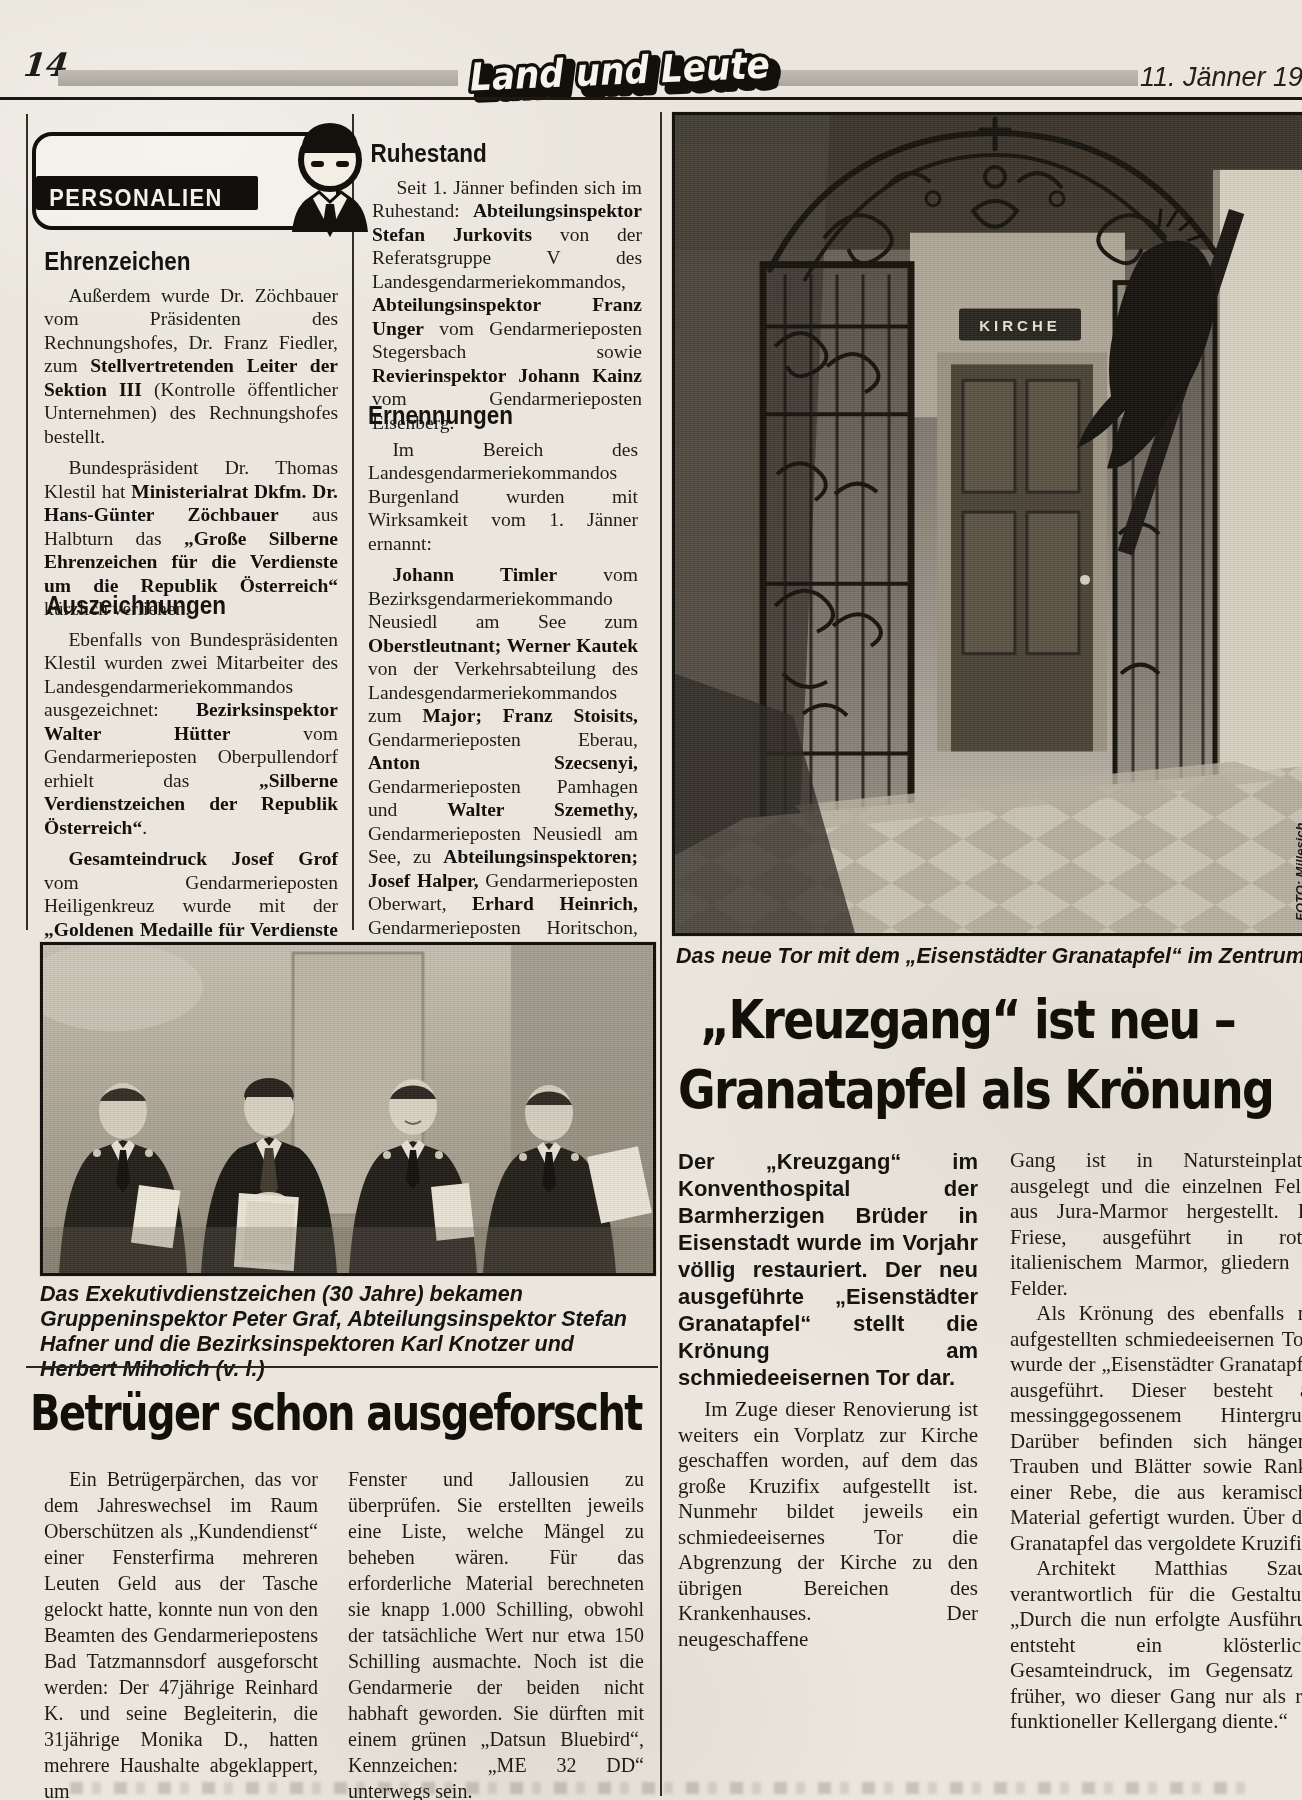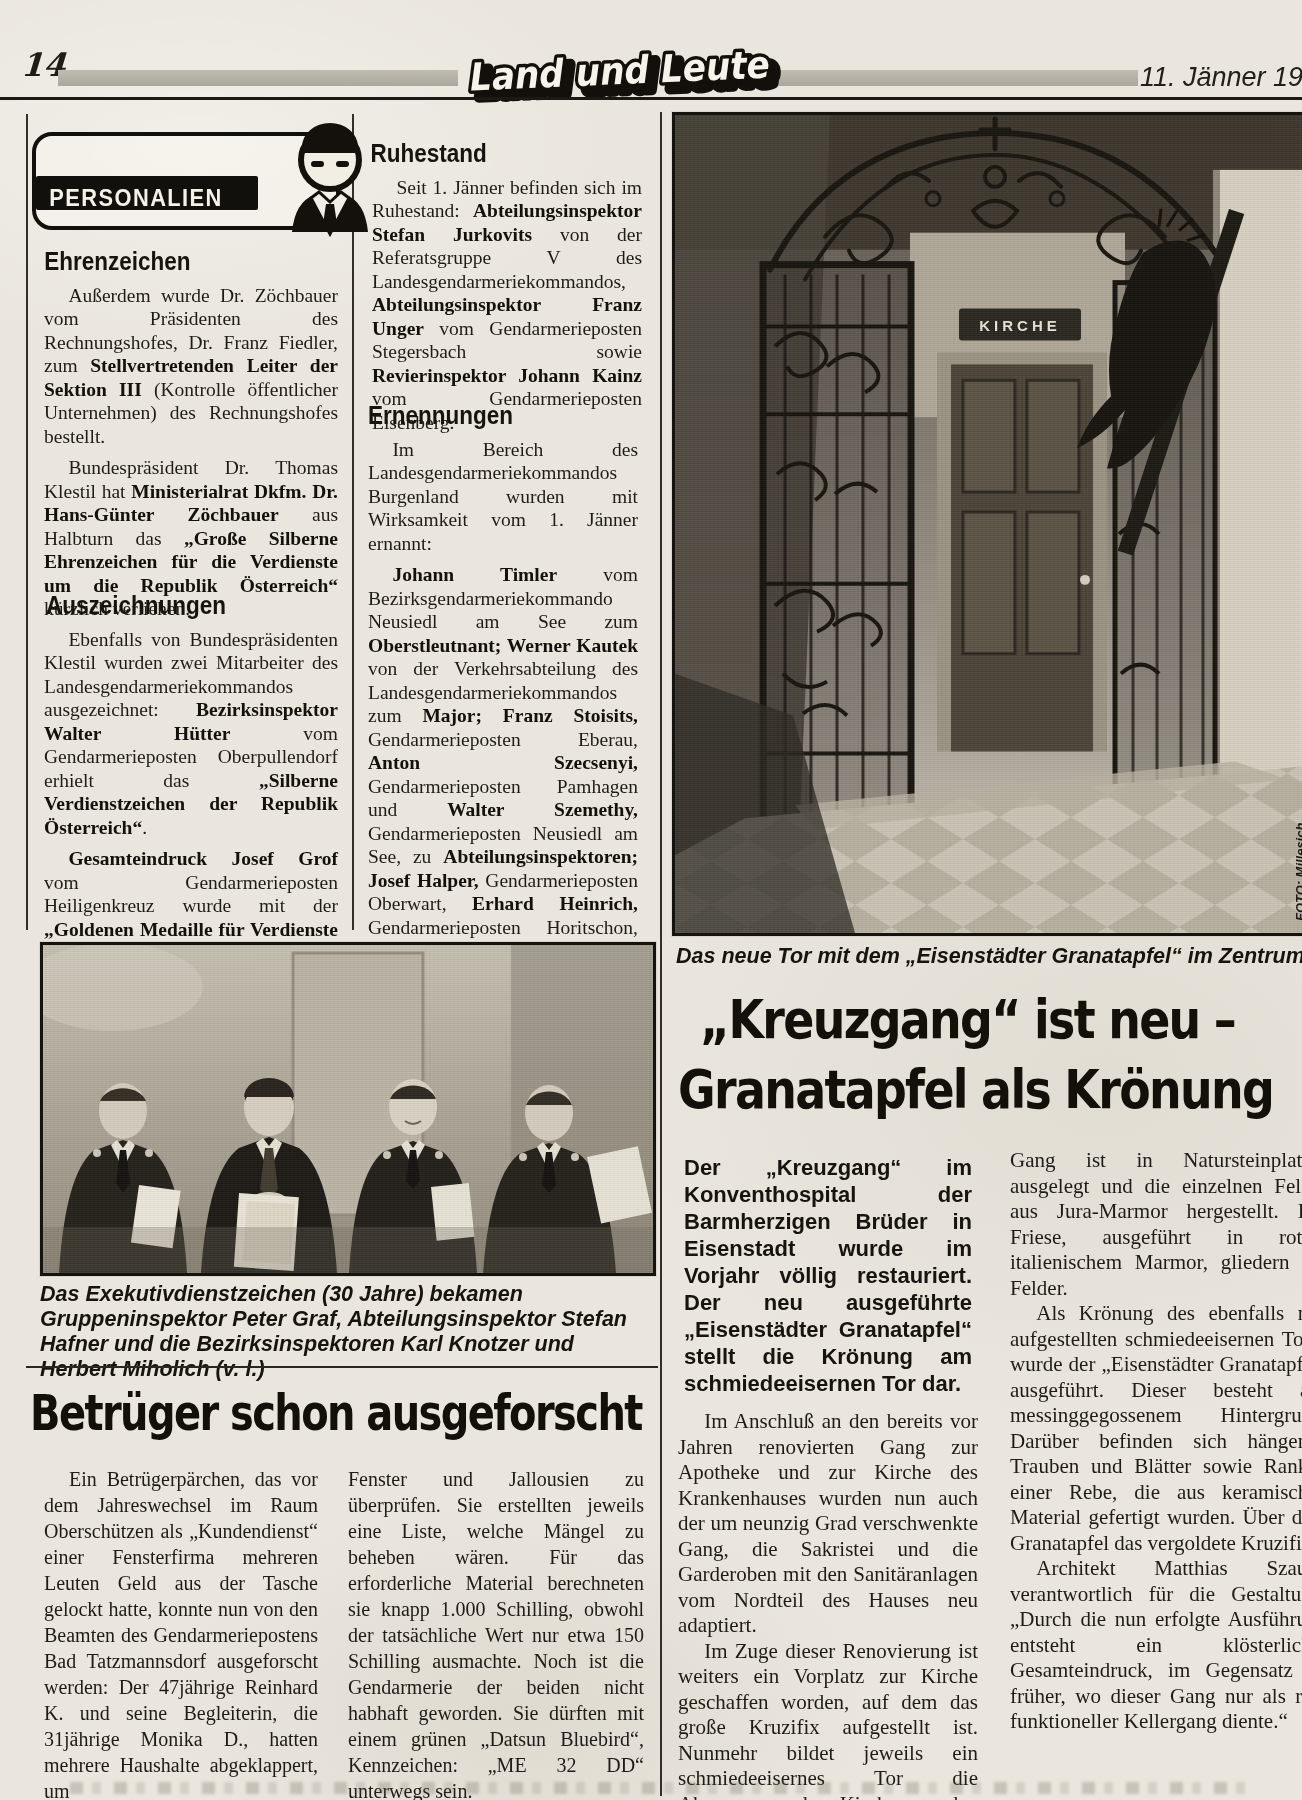--- a/index.html
+++ b/index.html
@@ -37,21 +37,21 @@
   
   figure{margin:0;padding:0;}
   .photo-frame{border:3px solid #15130e;background:#9a948a;box-shadow:0 0 0 1px #d9d5ca;}
   .grain{position:absolute;left:0;top:0;right:0;bottom:0;pointer-events:none;
     background:repeating-linear-gradient(0deg, rgba(255,255,255,.045) 0 1px, rgba(0,0,0,.05) 1px 2px),
                repeating-linear-gradient(90deg, rgba(255,255,255,.02) 0 2px, rgba(0,0,0,.025) 2px 4px);}
   .caption{font:italic 700 21.5px/25px "Liberation Sans", sans-serif;color:#17140f;}
   
   .headline-xl{font-family:"DejaVu Sans", sans-serif;font-weight:700;color:#131009;white-space:nowrap;}
   .hx-line{transform:scaleX(.85);transform-origin:left top;letter-spacing:-2px;}
-  .kz-intro{font:700 22px/27px "Liberation Sans", sans-serif;color:#17140f;text-align:justify;margin:6px;}
+  .kz-intro{font:700 22px/27px "Liberation Sans", sans-serif;color:#17140f;text-align:justify;margin:0;}
   .smudge{left:70px;top:1782px;width:1180px;height:12px;opacity:.45;filter:blur(1.6px);
     background:repeating-linear-gradient(90deg, rgba(95,88,74,.55) 0 13px, transparent 13px 22px, rgba(95,88,74,.35) 22px 31px, transparent 31px 44px);}
 </style>
 </head>
 <body>
 
 <div id="page">
 
   <div class="abs pagenum">14</div>
   <div class="abs hbar bar-l"></div>
@@ -188,21 +188,20 @@
 
   <div class="abs headline-xl" style="left:700px;top:988px;font-size:54px;">
     <div class="hx-line">„Kreuzgang“ ist neu –</div>
   </div>
   <div class="abs headline-xl" style="left:678px;top:1058px;font-size:54px;">
     <div class="hx-line">Granatapfel als Krönung</div>
   </div>
   <div class="abs" style="left:678px;top:1148px;width:300px;">
     <p class="kz-intro">Der „Kreuzgang“ im Konventhospital der Barmherzigen Brüder in Eisenstadt wurde im Vorjahr völlig restauriert. Der neu ausgeführte „Eisenstädter Granatapfel“ stellt die Krönung am schmiedeeisernen Tor dar.</p>
     <div class="gap"></div>
-    <p class="body-m ind">Im Anschluß an den bereits vor Jahren renovierten Gang zur Apotheke und zur Kirche des Krankenhauses wurden nun auch der um neunzig Grad verschwenkte Gang, die Sakristei und die Garderoben mit den Sanitäranlagen vom Nordteil des Hauses neu adaptiert.</p>
     <p class="body-m ind">Im Zuge dieser Renovierung ist weiters ein Vorplatz zur Kirche geschaffen worden, auf dem das große Kruzifix aufgestellt ist. Nunmehr bildet jeweils ein schmiedeeisernes Tor die Abgrenzung der Kirche zu den übrigen Bereichen des Krankenhauses. Der neugeschaffene</p>
   </div>
   <div class="abs" style="left:1010px;top:1148px;width:318px;">
     <p class="body-m">Gang ist in Natursteinplatten ausgelegt und die einzelnen Felder aus Jura-Marmor hergestellt. Die Friese, ausgeführt in rotem italienischem Marmor, gliedern die Felder.</p>
     <p class="body-m ind">Als Krönung des ebenfalls neu aufgestellten schmiedeeisernen Tores wurde der „Eisenstädter Granatapfel“ ausgeführt. Dieser besteht aus messinggegossenem Hintergrund. Darüber befinden sich hängende Trauben und Blätter sowie Ranken einer Rebe, die aus keramischen Material gefertigt wurden. Über dem Granatapfel das vergoldete Kruzifix.</p>
     <p class="body-m ind">Architekt Matthias Szauer, verantwortlich für die Gestaltung: „Durch die nun erfolgte Ausführung entsteht ein klösterlicher Gesamteindruck, im Gegensatz zu früher, wo dieser Gang nur als rein funktioneller Kellergang diente.“</p>
   </div>
 
   <figure class="abs photo-frame" style="left:40px;top:942px;width:610px;height:328px;">
     <svg width="610" height="328" viewBox="0 0 610 328" preserveAspectRatio="none">

